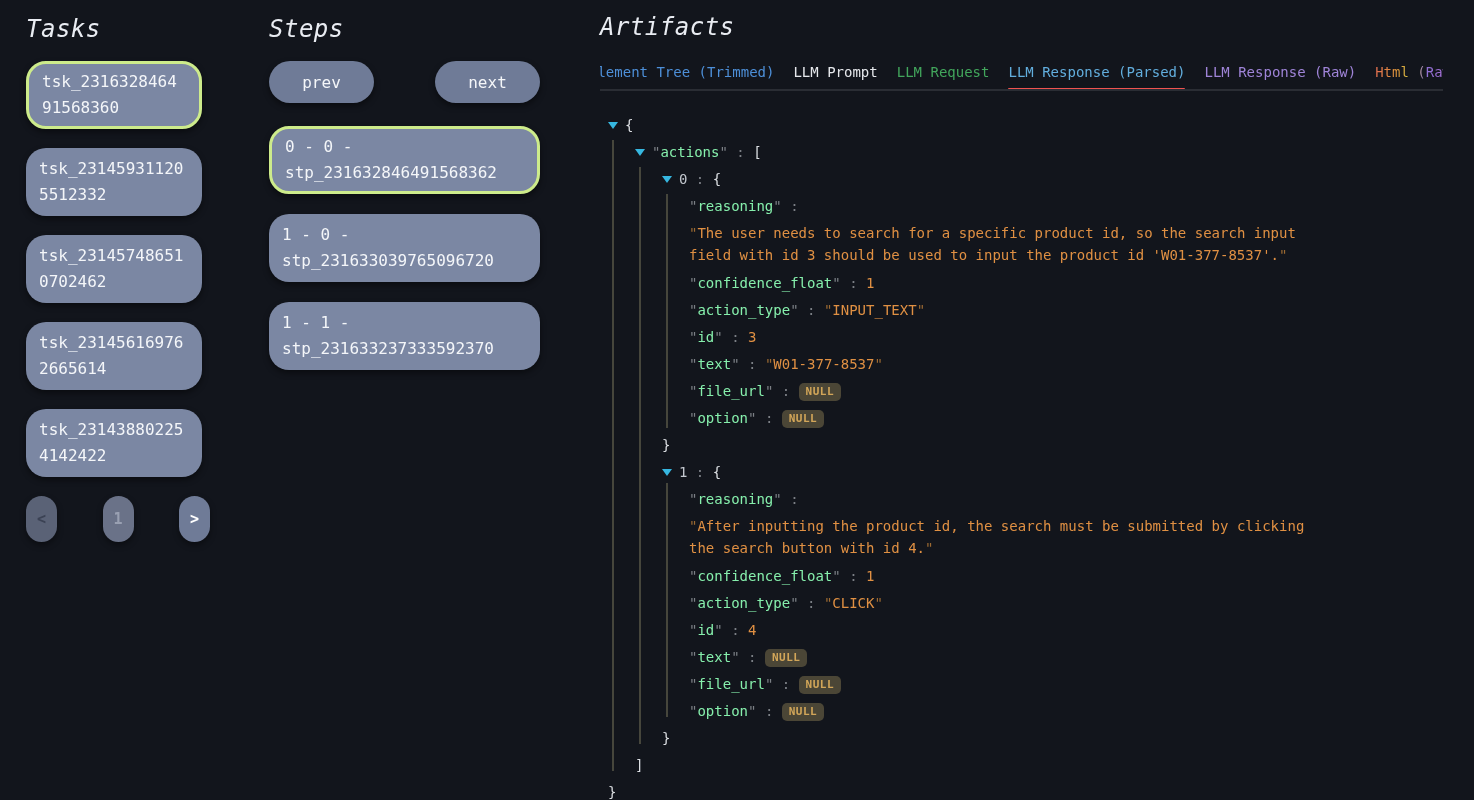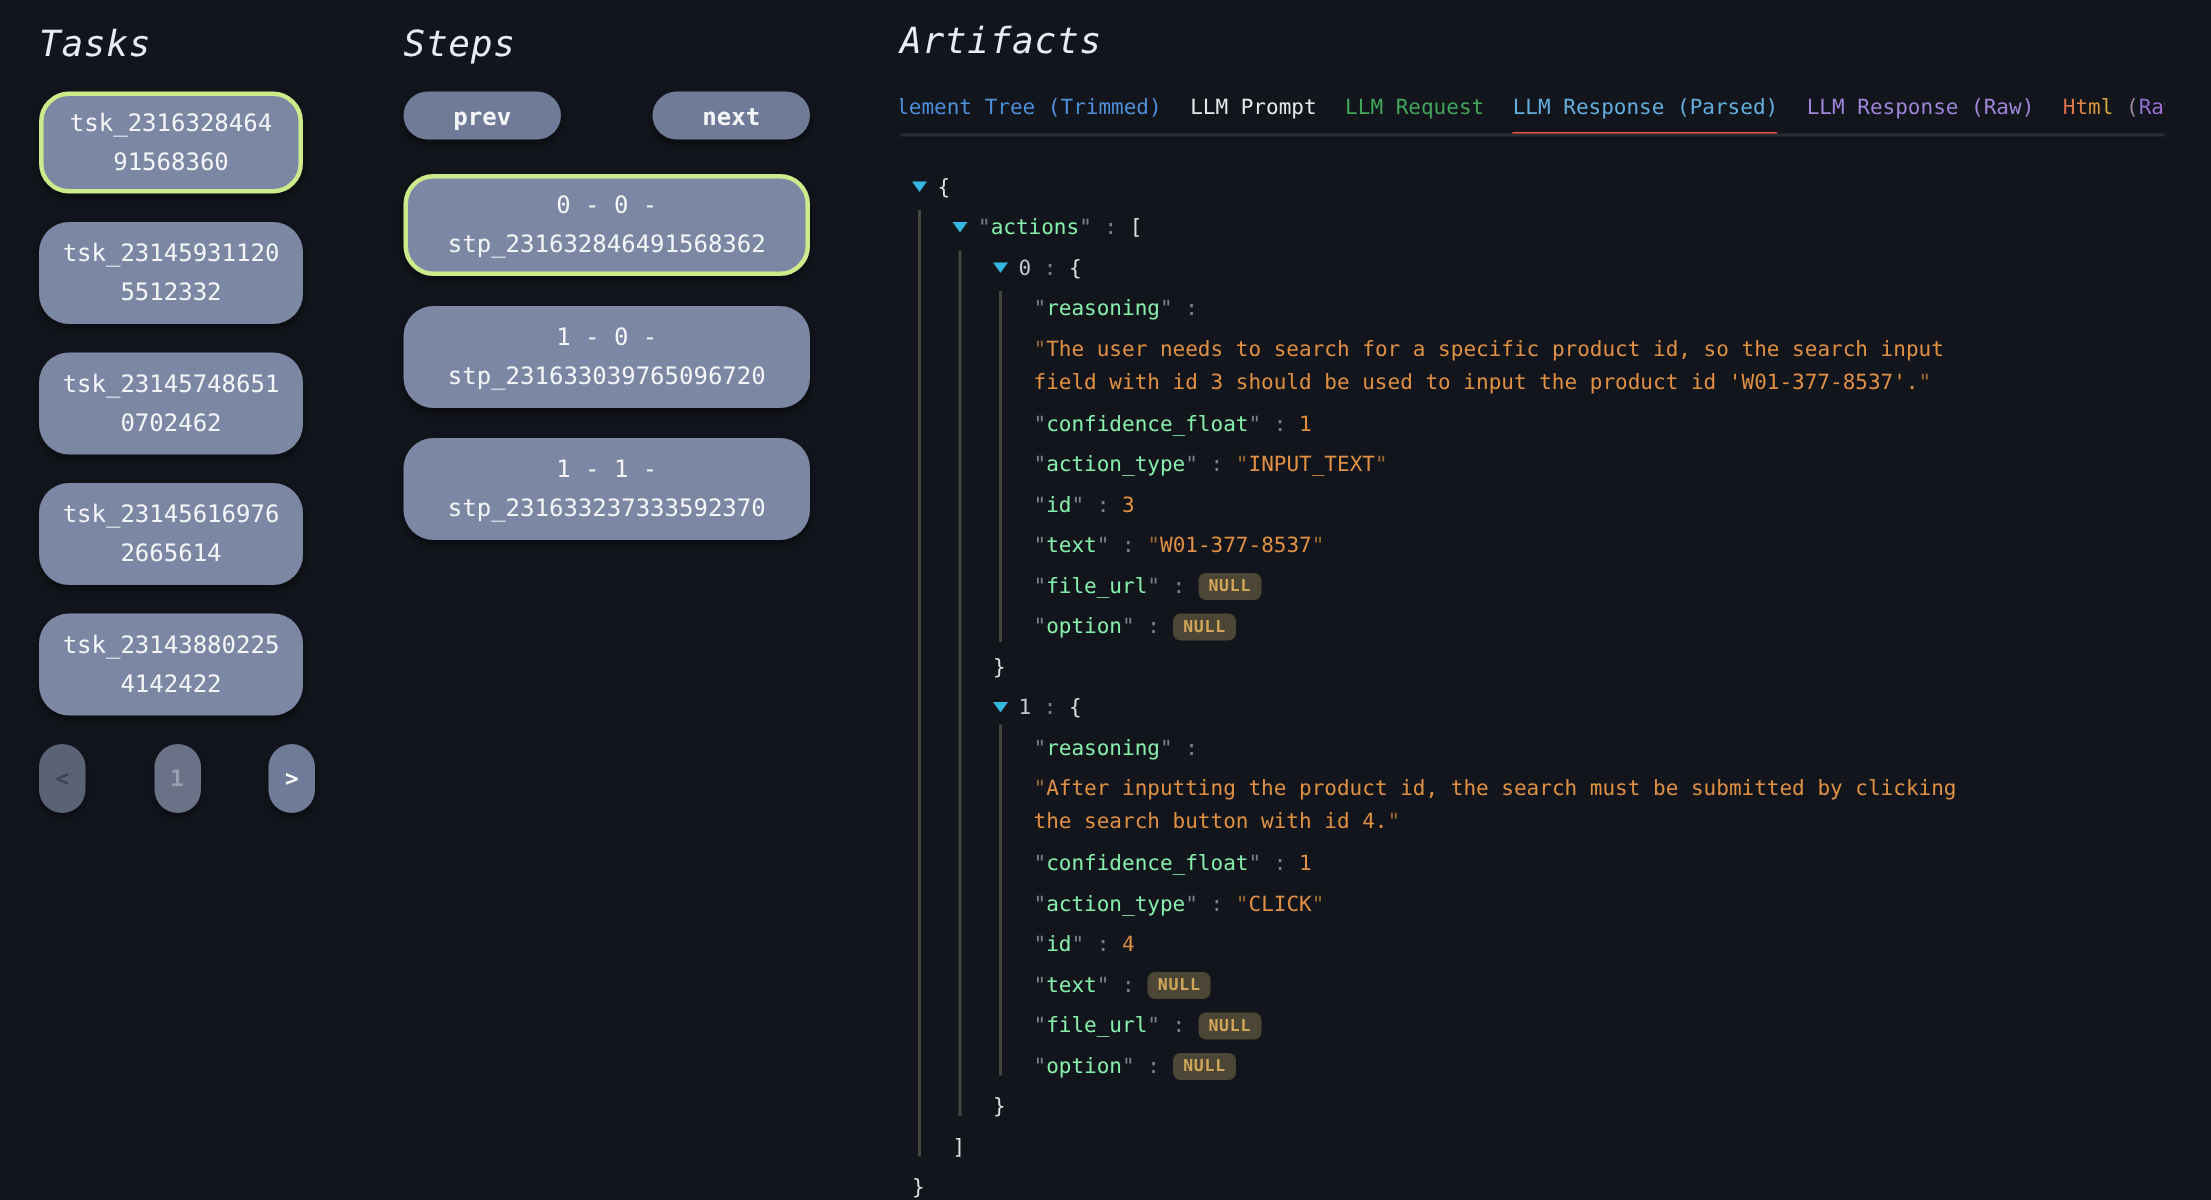--- a/index.html
+++ b/index.html
@@ -25,44 +25,43 @@
   .artifacts-panel { left: 600px; top: 12px; width: 860px; }
 
   
   .pill-btn {
     display: flex; align-items: center; justify-content: center;
     width: 100%; height: 68px;
     background: #7b87a3;
     border: none; border-radius: 20px;
     color: #f4f6f9;
     font-family: inherit; font-size: 16px; line-height: 26px;
-    text-align: center;
+    text-align: left;
     word-break: break-all;
     padding: 0 13px;
     margin-bottom: 19px;
     cursor: pointer;
     box-shadow: 0 3px 6px rgba(0,0,0,0.45);
   }
   .steps-panel .pill-btn { margin-bottom: 20px; word-break: normal; }
   .pill-btn.selected {
     border: 3px solid #cdeb8b;
   }
   .nav-row {
     display: flex; justify-content: space-between;
     margin-bottom: 23px;
   }
   .nav-btn {
-    width: 105px; height: 32px;
+    width: 105px; height: 42px;
     background: #6f7b97;
     border: none; border-radius: 21px;
     color: #f4f6f9;
     font-family: inherit; font-size: 16px;
     cursor: pointer;
     box-shadow: 0 3px 6px rgba(0,0,0,0.45);
-    font-weight: bold;
   }
 
   
   .pagination {
     display: flex; justify-content: space-between;
     width: 184px; margin-top: 0;
   }
   .pg {
     width: 31px; height: 46px;
     border: none; border-radius: 16px;

